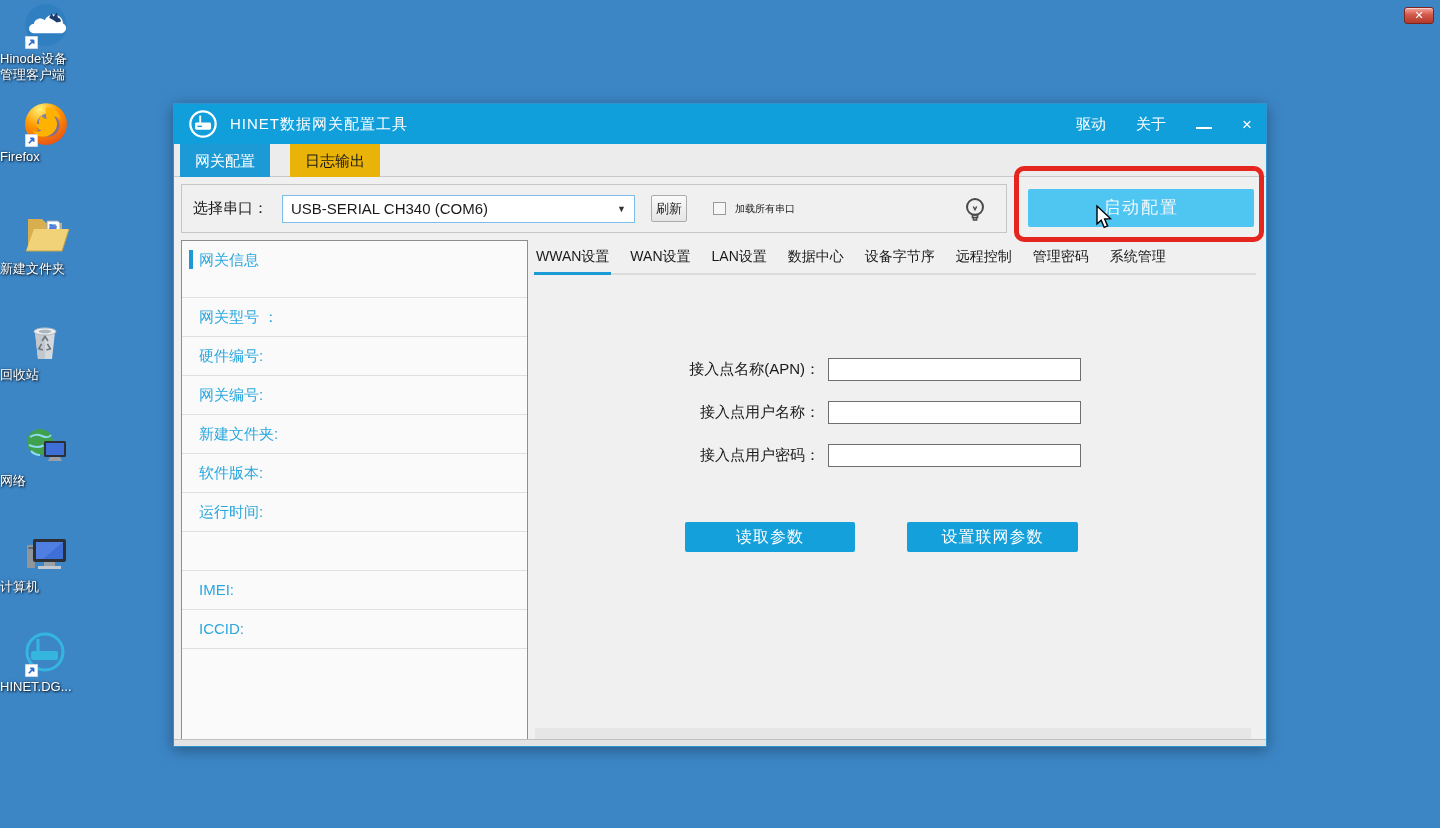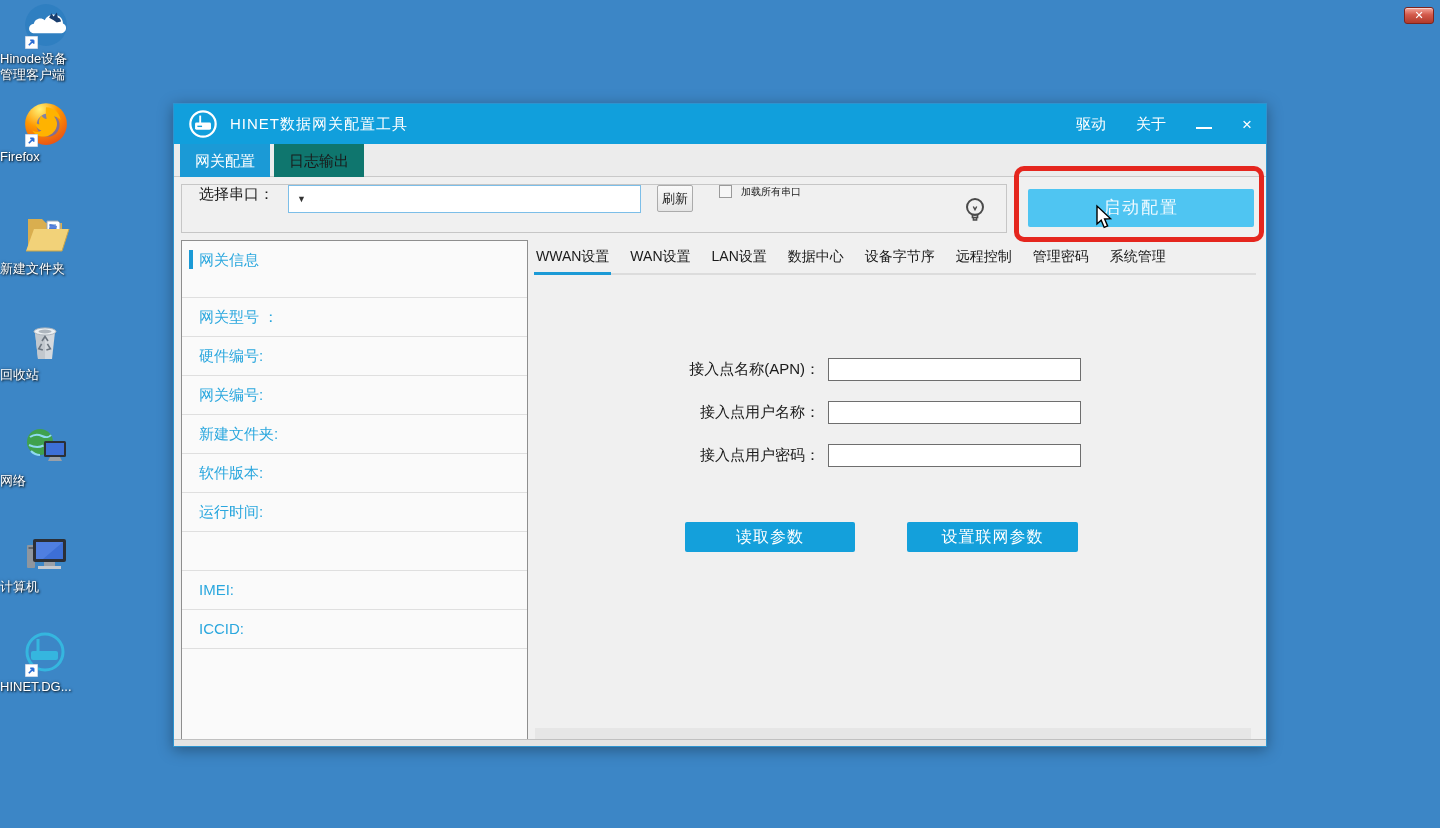--- a/index.html
+++ b/index.html
@@ -27,25 +27,25 @@
   .appicon { width:30px; height:30px; flex:0 0 auto; }
   .wtitle { color:#fff; font-size:15px; margin-left:12px; letter-spacing:1px; flex:1 1 auto; white-space:nowrap; }
   .tmenu { display:flex; align-items:center; gap:30px; color:#fff; font-size:15px; }
   .tbtn { cursor:pointer; }
   .tbtn.min { width:16px; border-bottom:2px solid #fff; height:10px; }
   .tbtn.cls { font-size:17px; line-height:17px; }
 
   .tabstrip { height:33px; background:#ECECEC; border-bottom:1px solid #C9C9C9; display:flex; padding-left:6px; }
   .mtab { height:33px; line-height:33px; padding:0 15px; font-size:15px; cursor:pointer; }
   .mtab.active { background:#1B9AD6; color:#fff; }
-  .mtab.inactive { background:#0f766e; color:#1A1A1A; margin-left:4px; }
+  .mtab.inactive { background:#eab308; color:#1A1A1A; margin-left:20px; }
 
   
   .serial-group { position:absolute; left:7px; top:80px; width:826px; height:49px;
-                  border:1px solid #C6C6C6; display:flex; padding-left:17px; }
+                  border:1px solid #C6C6C6; display:flex; align-items:center; padding-left:11px; }
   .slabel { font-size:15px; color:#1A1A1A; white-space:nowrap; }
   .combo { margin-left:14px; width:353px; height:28px; background:#fff; border:1px solid #7CBEE8;
            display:flex; align-items:center; padding:0 8px; font-size:15px; color:#1A1A1A; cursor:pointer; }
   .combo .cval { flex:1 1 auto; white-space:nowrap; overflow:hidden; }
   .combo .carr { font-size:9px; color:#333; }
   .refresh { margin-left:16px; width:36px; height:27px; font-size:13px; color:#1A1A1A; text-align:center; line-height:25px;
              background:linear-gradient(#FAFAFA,#E5E5E5); border:1px solid #ABABAB; border-radius:2px; cursor:pointer; }
   .cbx { margin-left:26px; width:13px; height:13px; background:#F6F6F6; border:1px solid #9A9A9A; cursor:pointer; }
   .cbx-label { margin-left:9px; font-size:10px; color:#1A1A1A; white-space:nowrap; }
   .bulb { position:absolute; left:788px; top:92px; width:26px; height:30px; }
@@ -230,20 +230,21 @@
   </div>
 
   <div class="tabstrip">
     <span class="mtab active">网关配置</span>
     <span class="mtab inactive">日志输出</span>
   </div>
 
   <div class="serial-group">
     <span class="slabel">选择串口：</span>
     <span class="combo">
+      <span class="cval">USB-SERIAL CH340 (COM6)</span>
       <span class="carr">▼</span>
     </span>
     <span class="refresh">刷新</span>
     <span class="cbx"></span>
     <span class="cbx-label">加载所有串口</span>
   </div>
 
   <span class="bulb">
     <svg viewBox="0 0 26 30" width="26" height="30">
       <circle cx="13" cy="11" r="8" fill="none" stroke="#4A4A4A" stroke-width="2"></circle>

